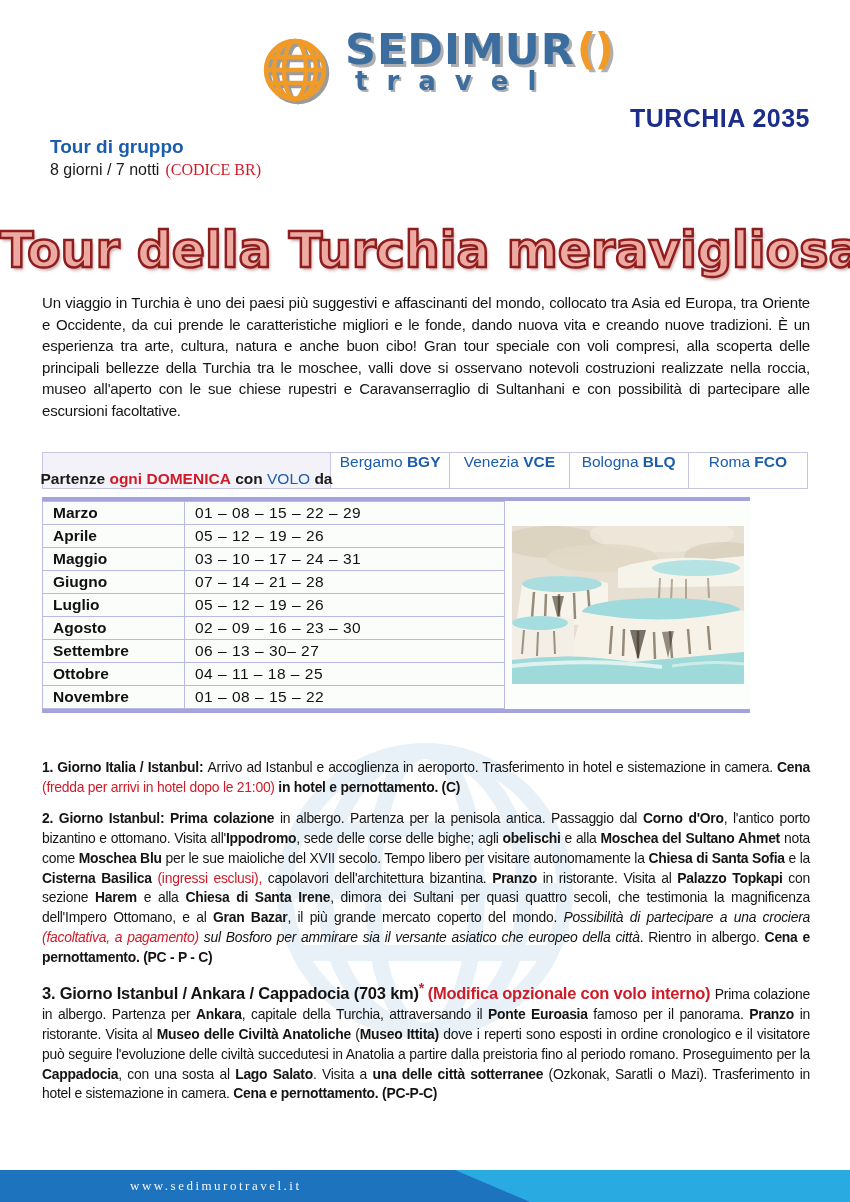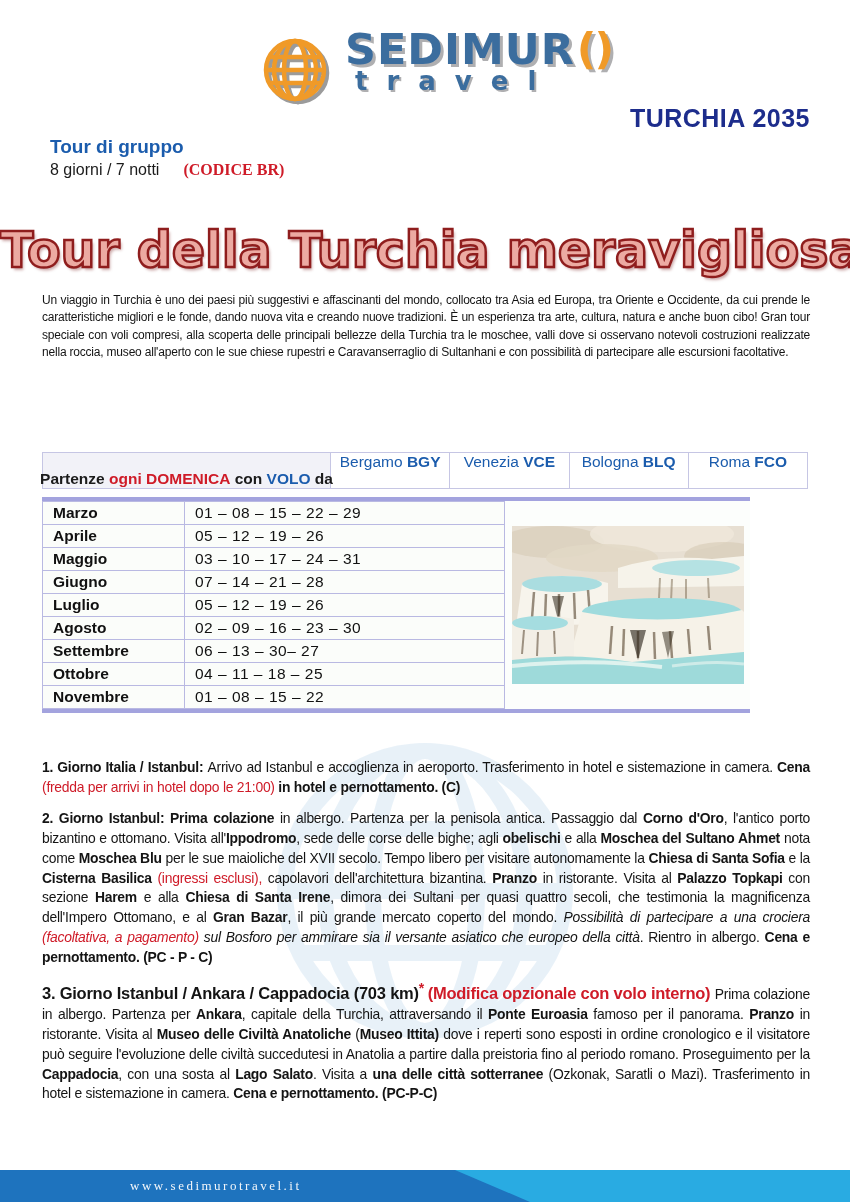--- a/index.html
+++ b/index.html
@@ -32,35 +32,35 @@
   .brand-o{color:var(--orange);letter-spacing:-2px;margin-left:2px;}
   .tagline{
     font-family:"DejaVu Sans",sans-serif;font-weight:bold;font-size:26px;letter-spacing:19px;
     color:var(--steel);text-shadow:2px 2px 0 rgba(95,95,100,.5);margin-top:-3px;padding-left:10px;
   }
 
   
   .turchia{position:absolute;top:104px;right:40px;font-size:25px;font-weight:bold;color:var(--navy);letter-spacing:.5px;}
   .tour-type{position:absolute;top:136px;left:50px;font-size:19px;font-weight:bold;color:var(--blue);}
   .duration-line{position:absolute;top:161px;left:50px;font-size:16px;color:var(--ink);}
-  .codice{font-family:"Liberation Serif",serif;font-weight:bold;color:var(--red);margin-left:24px;}
+  .codice{font-family:"Liberation Serif",serif;font-weight:normal;color:var(--red);margin-left:6px;}
 
   
   .wordart{
     position:absolute;top:222px;left:0;width:100%;text-align:center;
     font-family:"DejaVu Sans",sans-serif;font-weight:bold;font-size:49px;letter-spacing:0px;
     color:#ecaaa2;-webkit-text-stroke:2.5px #8f1d1d;
     text-shadow:2px 3px 3px rgba(110,10,10,.35);
     white-space:nowrap;
   }
 
   
   .intro{
     position:absolute;top:292px;left:42px;width:768px;
-    font-size:12px;line-height:1.44;text-align:justify;letter-spacing:-0.2px;color:#141414;
+    font-size:15px;line-height:1.44;text-align:justify;letter-spacing:-0.2px;color:#141414;
   }
 
   
   .departures{
     position:absolute;top:452px;left:42px;width:766px;height:37px;
     display:flex;border:1px solid var(--lavender-light);background:#fff;
   }
   .dep-label{
     width:288px;display:flex;align-items:flex-end;justify-content:center;
     background:#f2f2f8;border-right:1px solid var(--lavender-light);
@@ -98,21 +98,21 @@
   .itinerary p{margin:0 0 12px 0;}
   .seg-n{}
   .seg-b{font-weight:bold;}
   .seg-r{color:var(--red);}
   .seg-rb{color:var(--red);font-weight:bold;}
   .seg-i{font-style:italic;}
   .seg-ir{font-style:italic;color:var(--red);}
   .seg-bl{font-weight:bold;font-size:16.5px;}
   .seg-rbl{color:var(--red);font-weight:bold;font-size:16.5px;}
   .seg-sup{color:var(--red);font-weight:bold;vertical-align:super;font-size:14px;}
-  .seg-blu{color:var(--blue);font-weight:bold;}
+  .seg-blu{color:var(--blue);font-weight:normal;}
 
   
   .footer{
     position:absolute;left:0;bottom:0;width:100%;height:32px;background:var(--footer-dark);overflow:hidden;
   }
   .footer-light{
     position:absolute;top:0;bottom:0;left:455px;right:0;background:var(--footer-light);
     clip-path:polygon(0 0,100% 0,100% 100%,75px 100%);
   }
   .site{

